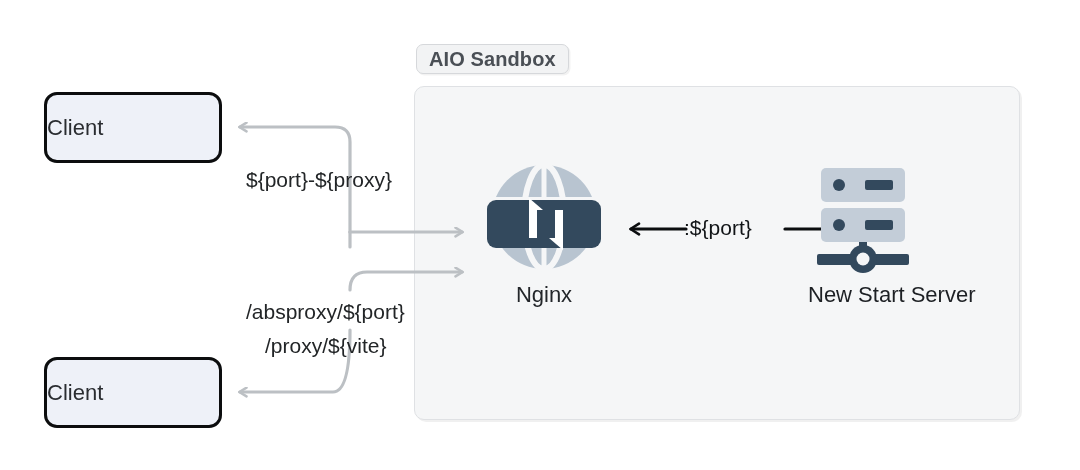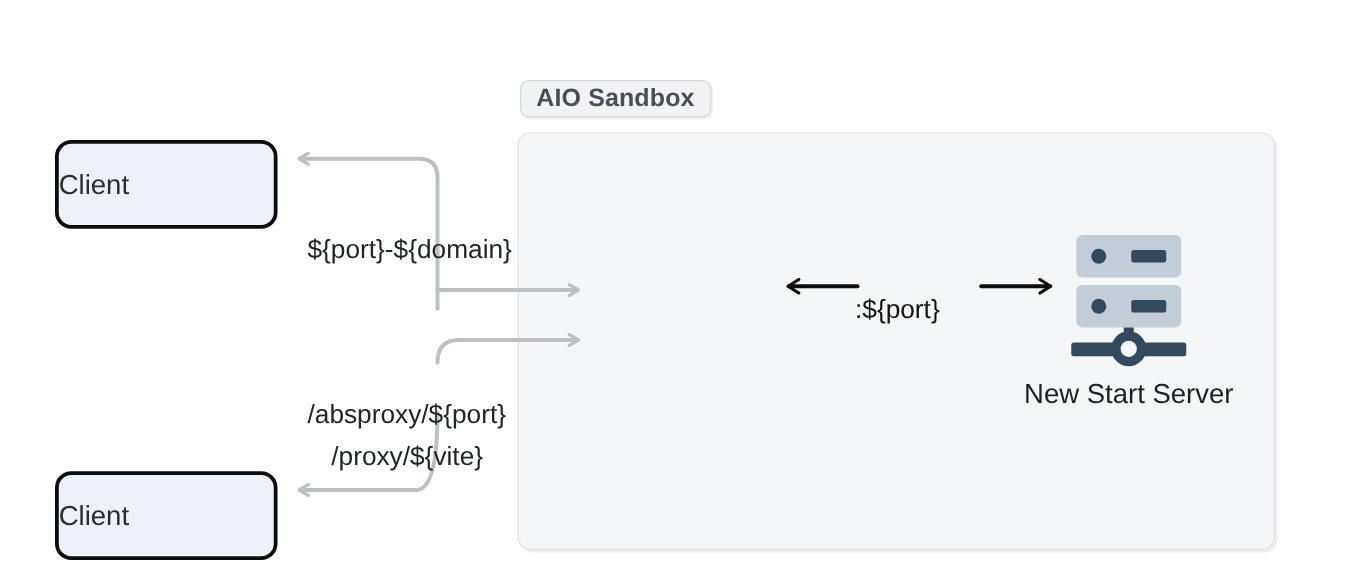--- a/index.html
+++ b/index.html
@@ -13,21 +13,21 @@
     font-family: "Liberation Sans", "DejaVu Sans", sans-serif;
     position: relative;
     overflow: hidden;
   }
   #stage {
     position: absolute;
     left: 0; top: 0;
     width: 1080px;
     height: 470px;
   }
-  .abs { position: absolute; margin-top: 20px; }
+  .abs { position: absolute; }
 
   
   .sandbox-box {
     left: 414px;
     top: 86px;
     width: 606px;
     height: 334px;
     background: #f5f6f7;
     border: 1.5px solid #dfe1e4;
     border-radius: 10px;
@@ -118,21 +118,20 @@
     margin-top: 6px;
   }
 
   
   .server-node {
     left: 808px;
     top: 158px;
     width: 190px;
     display: flex;
     flex-direction: column;
-    align-items: center;
   }
   .server-icon-wrap {
     width: 110px;
     height: 120px;
     position: relative;
   }
   .server-caption {
     font-size: 22px;
     color: #1d2024;
     margin-top: 4px;
@@ -177,25 +176,45 @@
     <path d="M 785 229 L 840 229" fill="none" stroke="#0b0d0f" stroke-width="3.2" stroke-linecap="round" marker-end="url(#arrow-black)"></path>
   </svg>
 
   <div class="abs client-box client-top">
     <span>Client</span>
   </div>
   <div class="abs client-box client-bottom">
     <span>Client</span>
   </div>
 
-  <div class="abs edge-label lbl-domain">${port}-${domain}</div>
+  <div class="abs edge-label lbl-domain">${port}-${proxy}</div>
   <div class="abs edge-label lbl-absproxy">/absproxy/${port}</div>
   <div class="abs edge-label lbl-proxy">/proxy/${vite}</div>
   <div class="abs lbl-port">:${port}</div>
 
+  <div class="abs nginx-node">
+    <div class="globe-wrap">
+      <svg width="118" height="118" viewBox="0 0 118 118">
+
+        <circle cx="59" cy="59" r="52" fill="#b8c4d0"></circle>
+
+        <ellipse cx="59" cy="59" rx="20" ry="52" fill="none" stroke="#f5f6f7" stroke-width="6"></ellipse>
+        <path d="M 9 42 L 109 42" stroke="#f5f6f7" stroke-width="6" fill="none"></path>
+        <path d="M 9 76 L 109 76" stroke="#f5f6f7" stroke-width="6" fill="none"></path>
+        <path d="M 59 7 L 59 111" stroke="#f5f6f7" stroke-width="5" fill="none"></path>
+
+        <rect x="2" y="42" width="114" height="48" rx="9" fill="#33495d"></rect>
+
+        <path d="M 46 52 L 46 80 L 54 80 L 54 52 L 60 52 L 46 40 Z" fill="#ffffff" transform="translate(-2,0)"></path>
+
+        <path d="M 64 52 L 64 80 L 72 80 L 72 52 L 78 52 L 64 40 Z" fill="#ffffff" transform="rotate(180 70 66) translate(-2,0)"></path>
+      </svg>
+    </div>
+    <div class="node-caption">Nginx</div>
+  </div>
 
   <div class="abs server-node">
     <div class="server-icon-wrap">
       <svg width="110" height="120" viewBox="0 0 110 120">
 
         <rect x="13" y="10" width="84" height="34" rx="5" fill="#c3cdd8"></rect>
         <circle cx="31" cy="27" r="6" fill="#33495d"></circle>
         <rect x="57" y="22" width="28" height="10" rx="2" fill="#33495d"></rect>
 
         <rect x="13" y="50" width="84" height="34" rx="5" fill="#c3cdd8"></rect>

